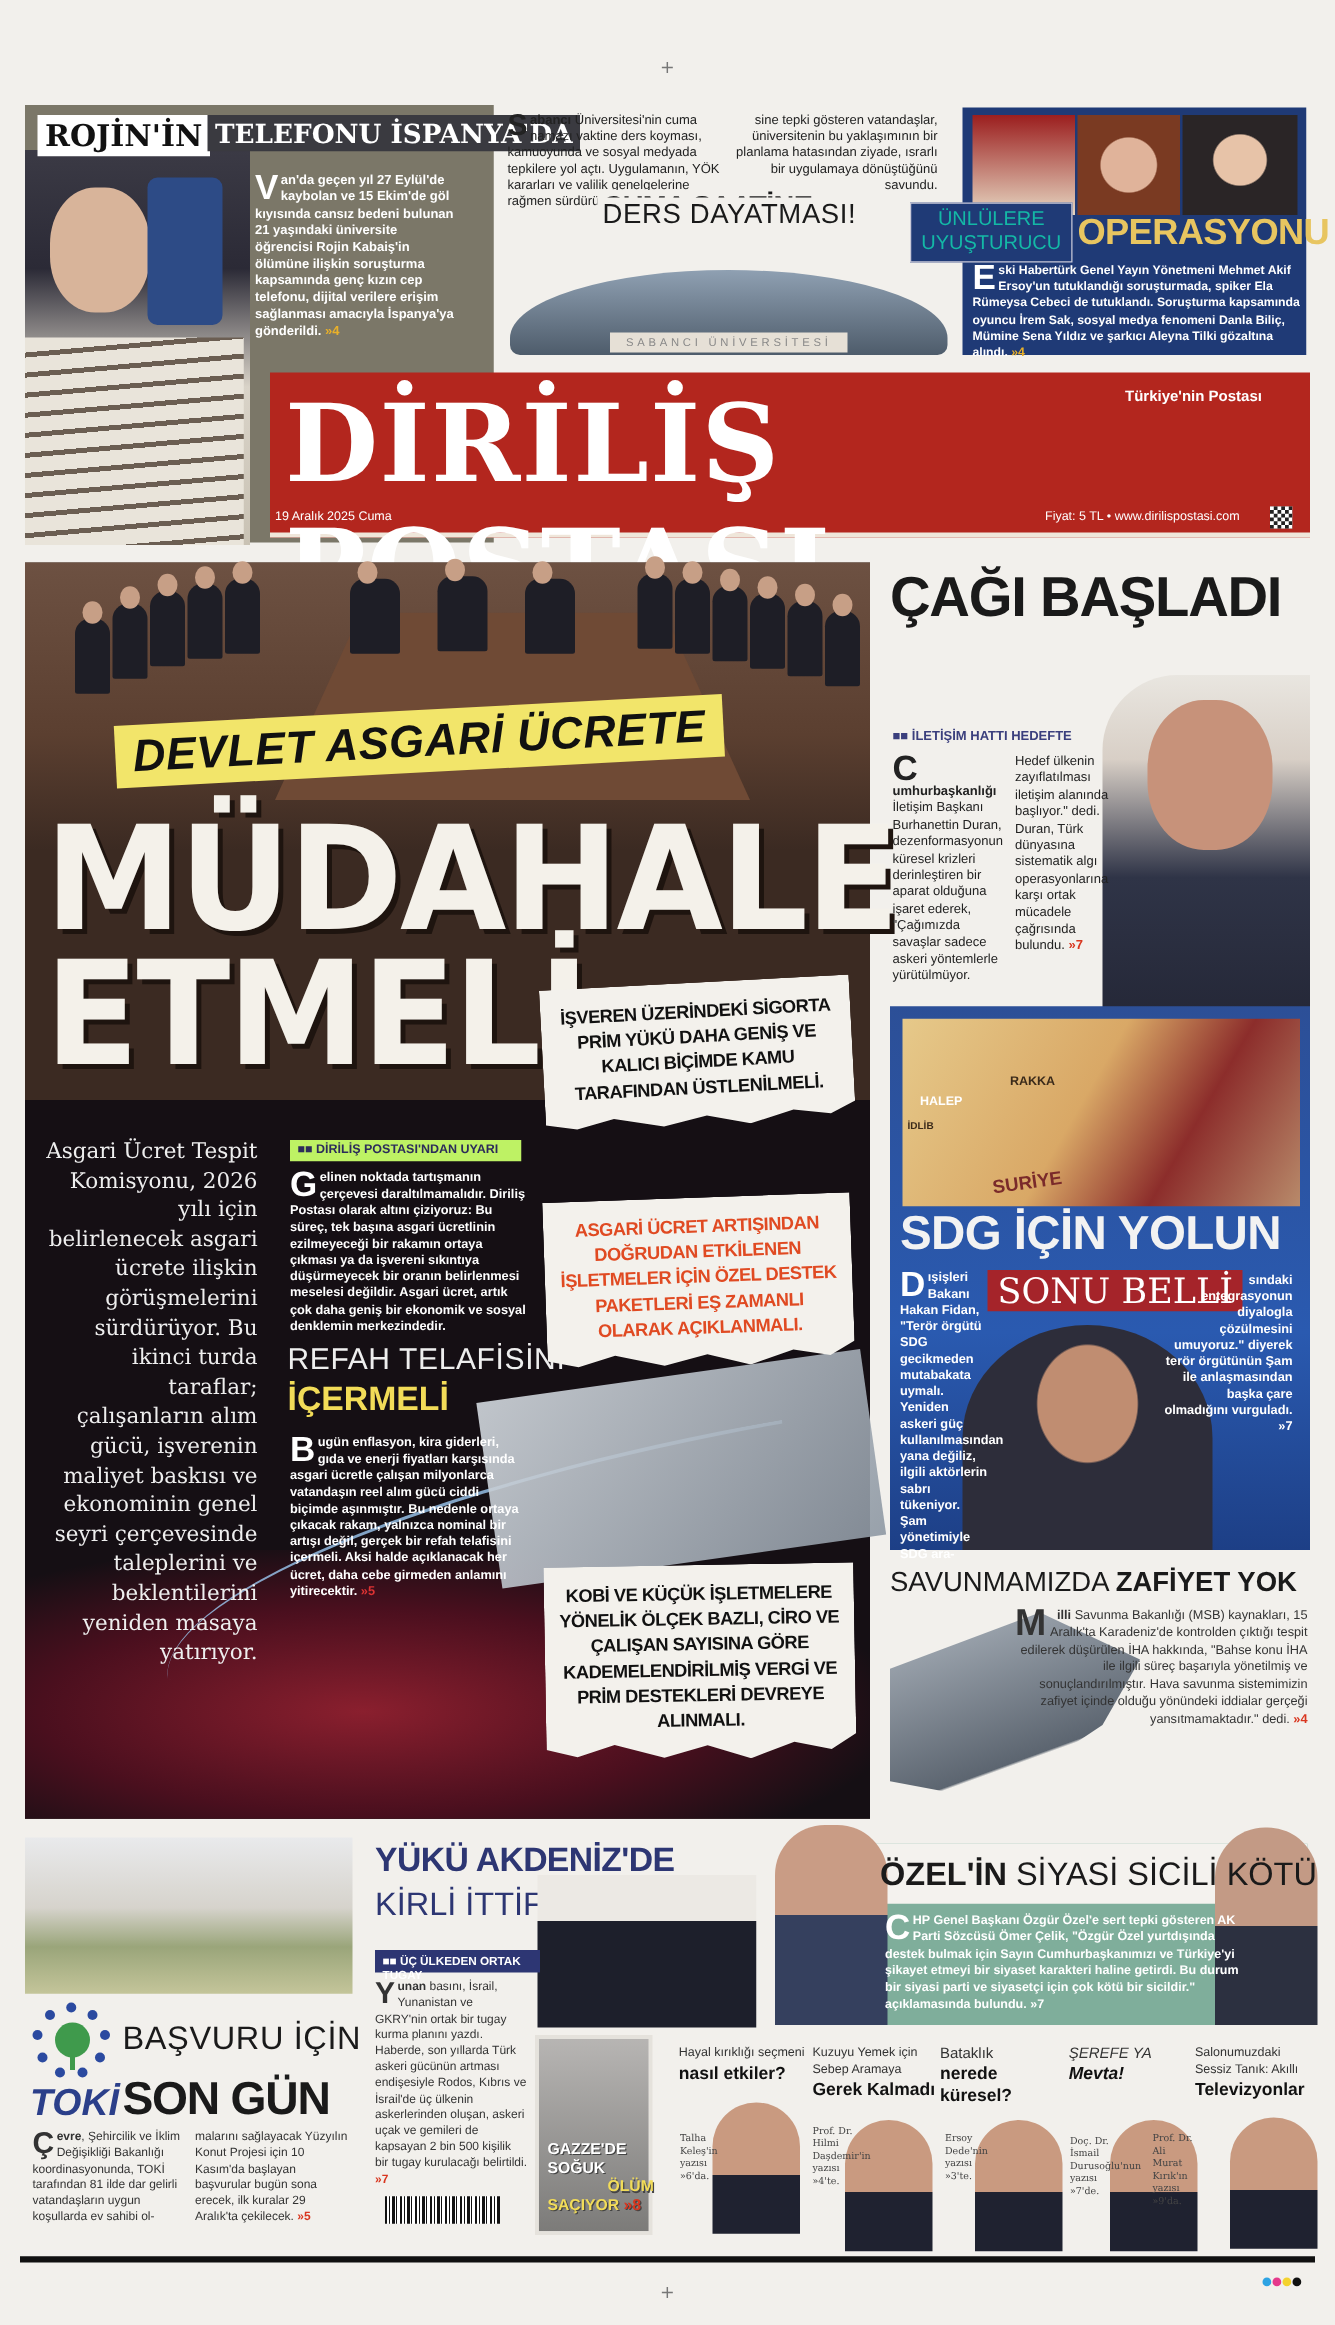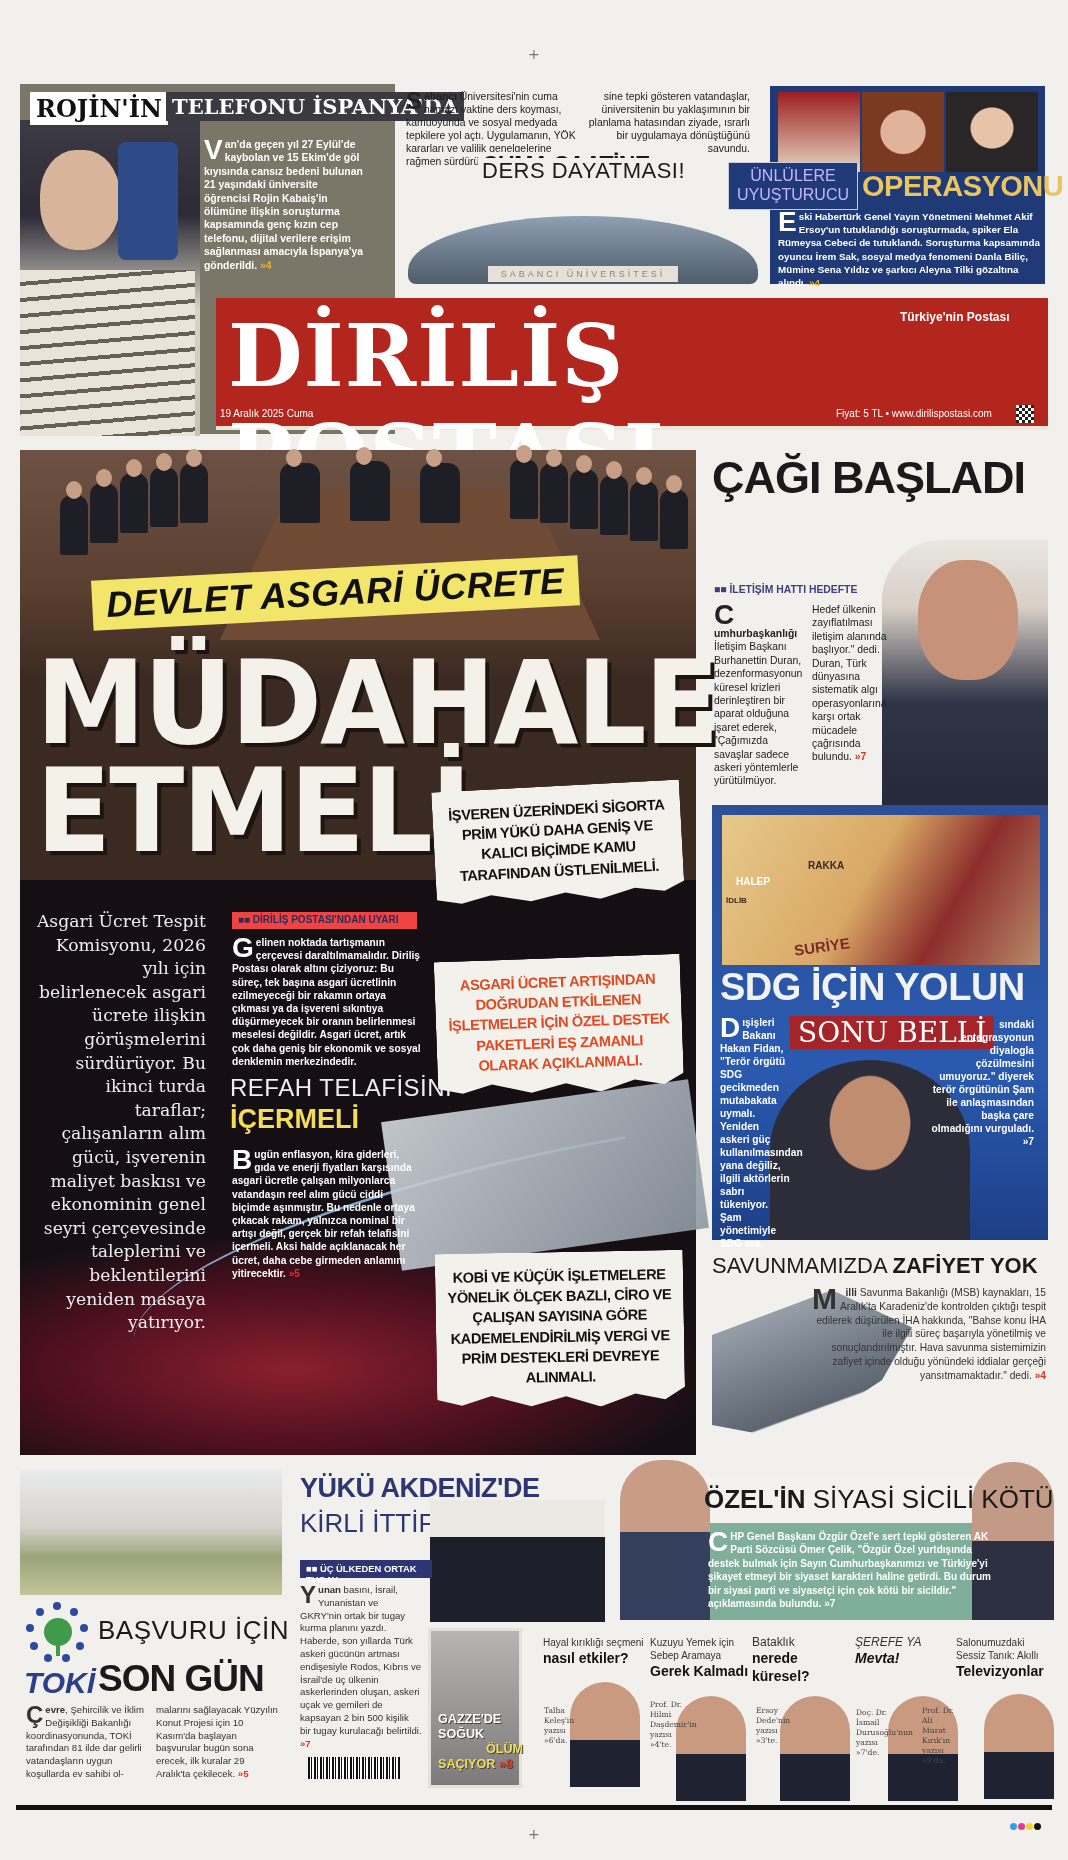--- a/index.html
+++ b/index.html
@@ -20,21 +20,21 @@
   .dropcap { float: left; font-size: 28px; line-height: 24px; font-weight: 900; margin-right: 2px; }
   .ref { color: #e8b02a; font-weight: bold; }
   .sab-col { position: absolute; font-size: 10.4px; line-height: 13px; color: #222; }
   .sab-title1 { left: 478px; top: 130px; font-size: 23px; font-weight: 900; letter-spacing: -0.5px; }
   .sab-title2 { left: 478px; top: 158px; font-size: 22px; font-weight: normal; letter-spacing: 0.5px; }
   .stadium { left: 408px; top: 216px; width: 350px; height: 68px; border-radius: 50% 50% 8px 8px / 80% 80% 8px 8px; background: linear-gradient(180deg,#8fa0b2,#4e5c6b); }
   .stadium-label { left: 488px; top: 266px; width: 190px; height: 16px; background: #e6e0d6; font-size: 9px; letter-spacing: 3px; color: #888; text-align: center; line-height: 16px; }
 
   .unlu-box { left: 770px; top: 86px; width: 275px; height: 198px; background: #1f3a76; }
   .unlu-photo { top: 92px; width: 82px; height: 80px; }
-  .unlu-tag { left: 728px; top: 162px; width: 130px; height: 48px; background: #1f3a76; border: 1px solid #c9c9d9; color: #c4b5fd; font-size: 16px; line-height: 19px; text-align: center; padding-top: 3px; }
+  .unlu-tag { left: 728px; top: 162px; width: 130px; height: 48px; background: #1f3a76; border: 1px solid #c9c9d9; color: #14b8a6; font-size: 16px; line-height: 19px; text-align: center; padding-top: 3px; }
   .unlu-title { left: 862px; top: 170px; font-size: 29px; font-weight: 900; color: #e8c560; letter-spacing: -0.5px; }
   .unlu-text { left: 778px; top: 210px; width: 262px; font-size: 9.8px; line-height: 13.2px; color: #fff; font-weight: bold; }
 
   
   .masthead { left: 216px; top: 298px; width: 832px; height: 132px; background: #b3261e; border-bottom: 4px solid #efe6da; }
   .mast-title { left: 228px; top: 306px; font-family: "DejaVu Serif", serif; font-size: 86px; color: #fff; font-weight: bold; letter-spacing: 1px; line-height: 100px; }
   .mast-slogan { left: 900px; top: 310px; font-size: 12px; color: #fff; font-weight: bold; }
   .mast-date { left: 220px; top: 408px; font-size: 10px; color: #fff; }
   .mast-price { left: 836px; top: 408px; font-size: 10px; color: #fff; }
   .qr { left: 1016px; top: 405px; width: 18px; height: 18px; background: repeating-conic-gradient(#222 0 25%,#fff 0 50%) 0 0/6px 6px; }
@@ -46,21 +46,21 @@
   .people-row { top: 455px; height: 70px; }
   .person { position: absolute; width: 28px; height: 60px; background: #1e1e26; border-radius: 12px 12px 2px 2px; }
   .person::before { content: ""; position: absolute; left: 6px; top: -14px; width: 16px; height: 18px; border-radius: 50%; background: #c79f86; }
   .yellow-tag { left: 92px; top: 568px; background: #f2e56a; padding: 4px 14px; transform: rotate(-3deg); font-size: 36px; font-weight: bold; color: #111; font-style: italic; letter-spacing: 0.5px; }
   .big-head { left: 36px; font-size: 110px; font-weight: 900; color: #f4f1ea; letter-spacing: -2px; line-height: 110px; text-shadow: 4px 4px 0 #1e140f; font-family: "DejaVu Sans", sans-serif; transform: scaleY(1.05); }
   .lead-dark { left: 20px; top: 880px; width: 676px; height: 575px; background: #150f14; }
   .graph-glow { left: 20px; top: 1240px; width: 676px; height: 215px; background: radial-gradient(ellipse at 40% 60%, #8a1f2e 0%, #4a0f1e 45%, transparent 75%); }
   .graph-line { left: 120px; top: 1180px; width: 520px; height: 120px; border-top: 3px solid #9cc9f2; border-radius: 100% 0 0 0; transform: rotate(-10deg); opacity: 0.8; }
   .money { left: 390px; top: 1100px; width: 310px; height: 150px; background: linear-gradient(135deg,#d3d9df,#8e98a3); transform: rotate(-8deg); opacity: 0.9; }
   .lead-serif { left: 34px; top: 910px; width: 380px; font-family: "DejaVu Serif", serif; font-size: 17.2px; line-height: 23.6px; color: #eee; text-align: right; }
-  .sub-tag { left: 232px; top: 912px; width: 185px; height: 17px; background: #ef4444; font-size: 10px; font-weight: 900; color: #2c2c5a; padding: 2px 6px; }
+  .sub-tag { left: 232px; top: 912px; width: 185px; height: 17px; background: #bef264; font-size: 10px; font-weight: 900; color: #2c2c5a; padding: 2px 6px; }
   .col-text { font-size: 10.2px; line-height: 13.2px; color: #fff; font-weight: bold; }
   .refah1 { left: 230px; top: 1074px; font-size: 24px; color: #eee; letter-spacing: 0.5px; }
   .refah2 { left: 230px; top: 1104px; font-size: 27px; font-weight: 900; color: #f2dc58; }
   .paper-note { background: #f3f1ec; padding: 14px 10px 20px; text-align: center; font-weight: 900; font-size: 14.6px; line-height: 20.2px; letter-spacing: -0.4px; clip-path: polygon(0 0,100% 0,100% 88%,92% 96%,80% 92%,66% 100%,52% 93%,38% 99%,22% 92%,10% 98%,0 94%); }
 
   
   .algi-title { left: 712px; top: 452px; font-size: 45px; font-weight: 900; line-height: 52px; letter-spacing: -1px; }
   .duran-photo { left: 882px; top: 540px; width: 166px; height: 270px; background: linear-gradient(180deg,#e9e6e0 0%,#d8cfc6 25%,#2f3447 60%,#252838 100%); border-radius: 60px 0 0 0; }
   .duran-head { left: 918px; top: 560px; width: 100px; height: 120px; border-radius: 45%; background: #c7927a; }
   .section-kicker { font-size: 10.4px; font-weight: 900; color: #3b3f7d; }

